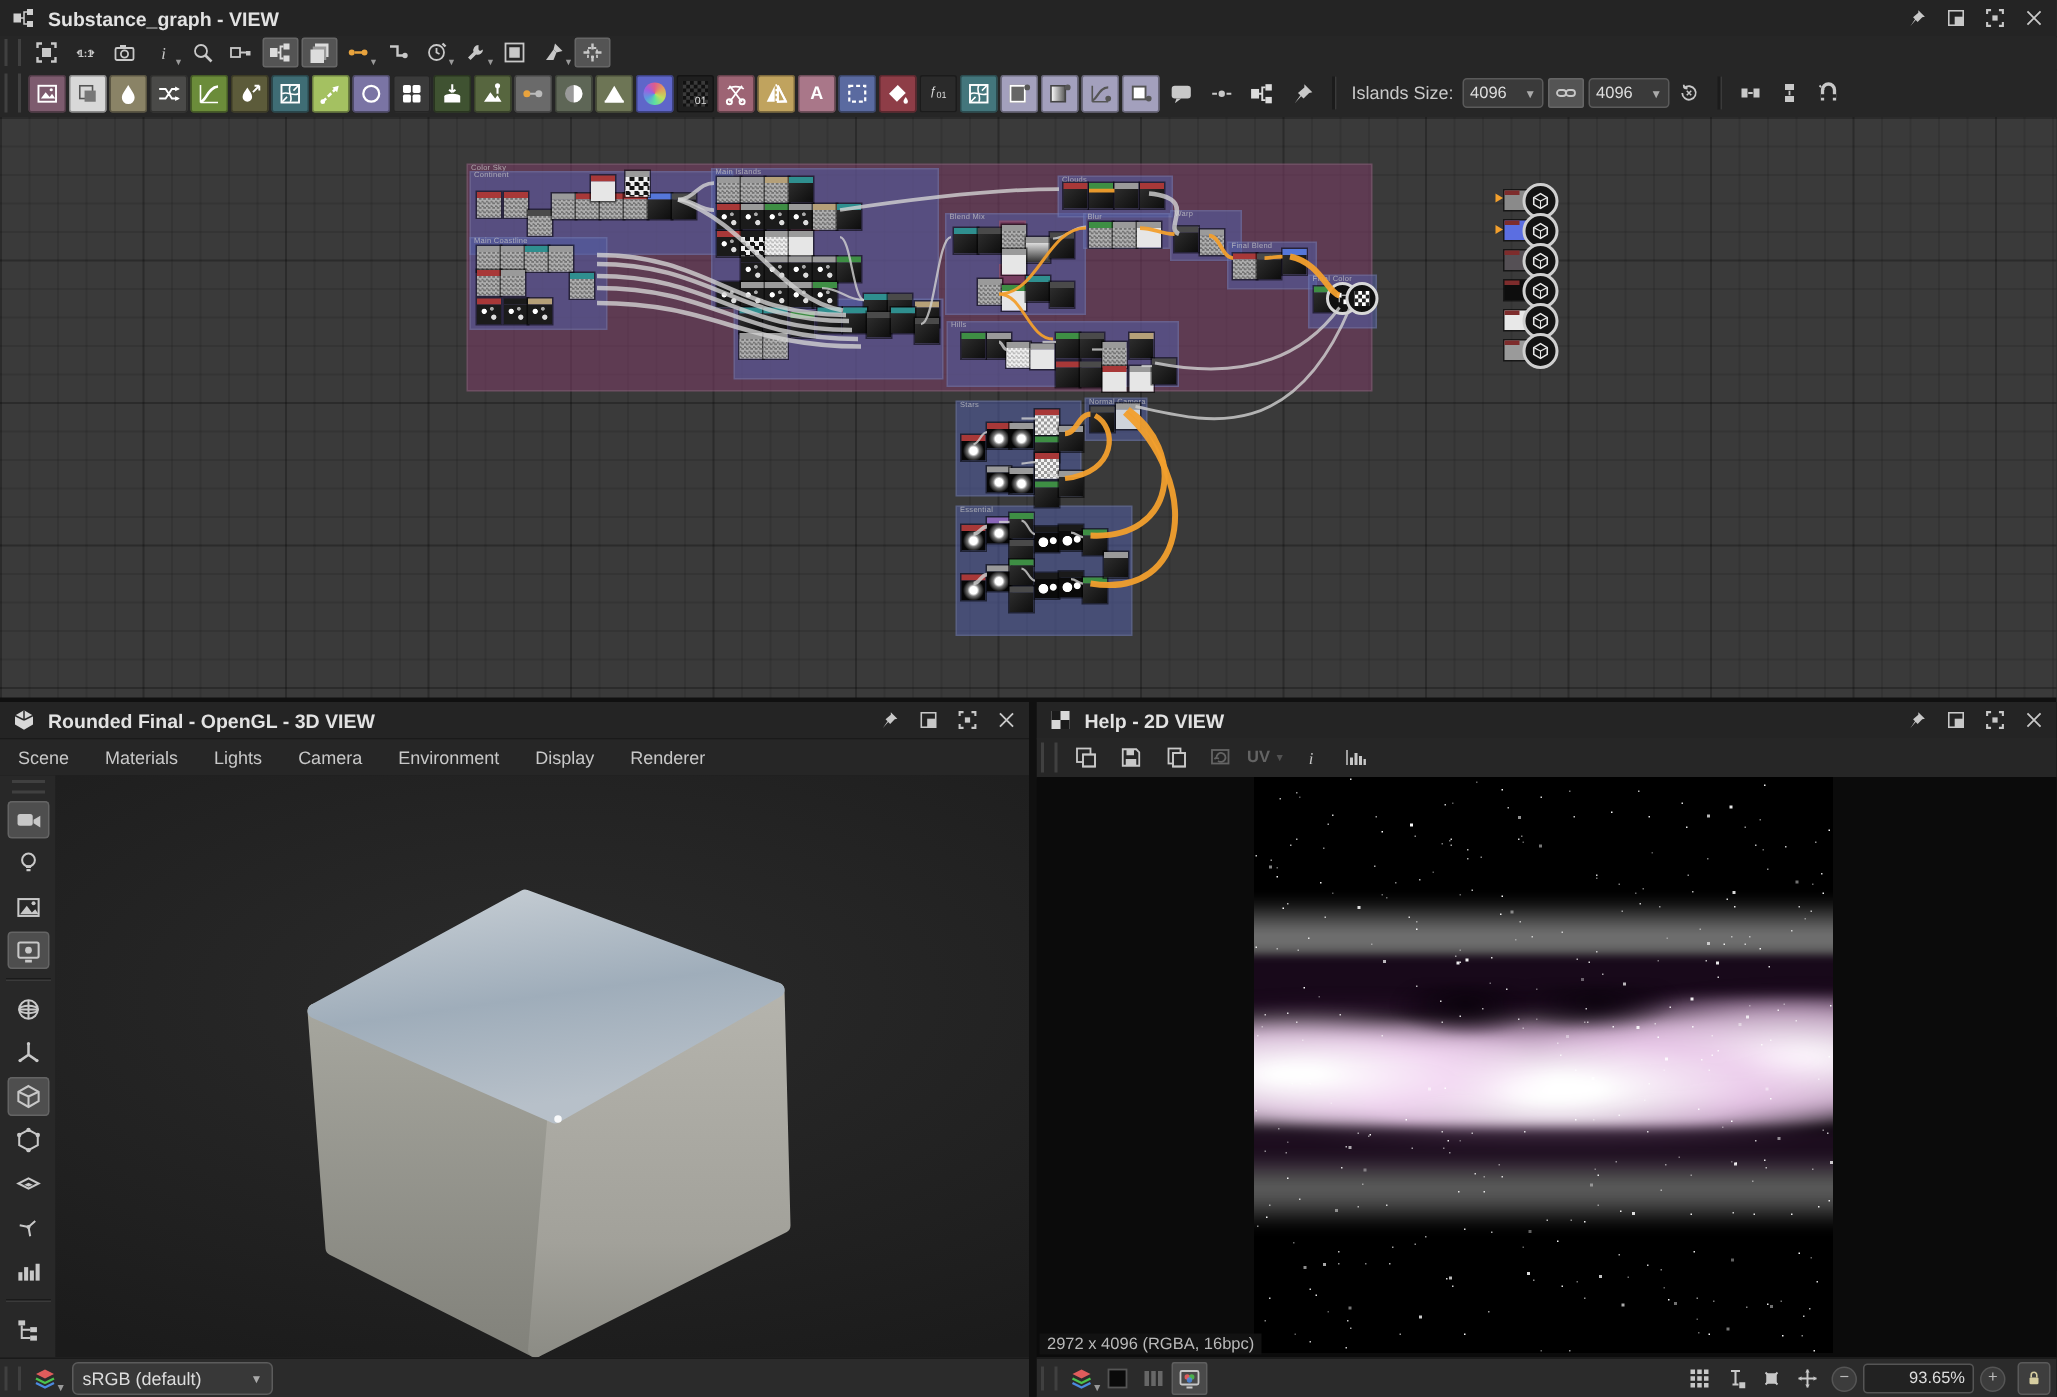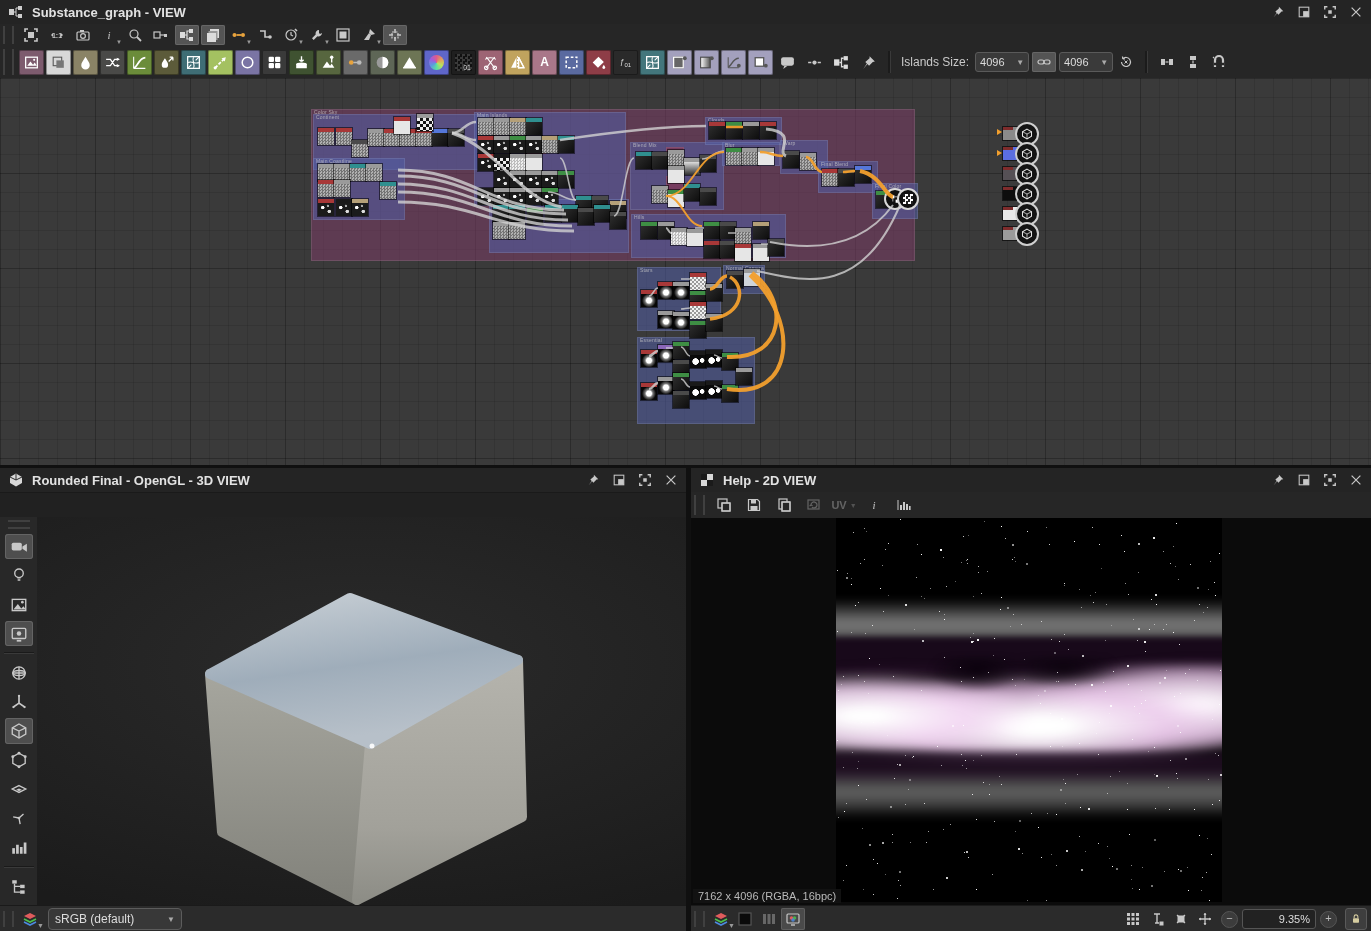--- a/index.html
+++ b/index.html
@@ -1169,20 +1169,29 @@
             <rect x="6" y="6" width="4" height="4" fill="#c8c8c8" stroke="none"></rect>
           </svg>
         </span>
         <span class="winbtn">
           <svg viewBox="0 0 16 16" fill="none" stroke="#c8c8c8" stroke-width="1.2">
             <path d="M3 3l10 10M13 3L3 13" stroke-width="1.4"></path>
           </svg>
         </span>
       </span>
   </div>
+  <div class="menubar" id="menu3d">
+      <span class="menu-item">Scene</span>
+      <span class="menu-item">Materials</span>
+      <span class="menu-item">Lights</span>
+      <span class="menu-item">Camera</span>
+      <span class="menu-item">Environment</span>
+      <span class="menu-item">Display</span>
+      <span class="menu-item">Renderer</span>
+    </div>
 </div>
 <div id="side3d" class="abs">
     <div class="sgrip"></div>
     <div class="stool pressed">
       <svg viewBox="0 0 16 16" fill="none" stroke="#c8c8c8" stroke-width="1.2">
         <rect x="1.5" y="5" width="9" height="7" rx="1.5" fill="#c8c8c8" stroke="none"></rect>
         <path d="M11 8.5l4-2.5v7l-4-2.5z" fill="#c8c8c8" stroke="none"></path>
       </svg>
     </div>
     <div class="stool">
@@ -1745,21 +1754,21 @@
         <div style="position:absolute;left:35.1%;top:32.1%;width:2px;height:2px;background:#fff;opacity:0.92"></div>
         <div style="position:absolute;left:33.7%;top:86.7%;width:2px;height:2px;background:#fff;opacity:0.73"></div>
         <div style="position:absolute;left:22.8%;top:74.2%;width:1px;height:1px;background:#fff;opacity:0.77"></div>
         <div style="position:absolute;left:88.2%;top:66.3%;width:1px;height:1px;background:#fff;opacity:0.90"></div>
         <div style="position:absolute;left:58.7%;top:67.9%;width:1px;height:1px;background:#fff;opacity:0.38"></div>
         <div style="position:absolute;left:98.3%;top:20.0%;width:1px;height:1px;background:#fff;opacity:0.94"></div>
         <div style="position:absolute;left:38.3%;top:0.7%;width:1px;height:1px;background:#fff;opacity:0.39"></div>
         <div style="position:absolute;left:0.6%;top:44.9%;width:1px;height:1px;background:#fff;opacity:0.55"></div>
       </div>
   </div>
-  <div class="info2d">7162 x 4096 (RGBA, 16bpc)</div>
+  <div class="info2d">2972 x 4096 (RGBA, 16bpc)</div>
 </div>
 <div id="status2d" class="statusbar abs">
   <div class="grip" style="height:16px"></div>
   <span id="s2d-left" style="display:flex;align-items:center">
       <span class="sicon">
         <svg viewBox="0 0 16 16" fill="none" stroke="#c8c8c8" stroke-width="1.2">
           <path d="M8 2l6 3-6 3-6-3z" fill="#e05c5c" stroke="none"></path>
           <path d="M2 8l6 3 6-3" stroke="#4cc24c" stroke-width="1.6"></path>
           <path d="M2 11l6 3 6-3" stroke="#4c8ae0" stroke-width="1.6"></path>
         </svg>
@@ -1817,21 +1826,21 @@
         </svg>
       </span>
       <span class="sicon">
         <svg viewBox="0 0 16 16" fill="none" stroke="#c8c8c8" stroke-width="1.2">
           <path d="M8 2v12M2 8h12" stroke-width="1.3"></path>
           <path d="M8 2l-1.5 2h3zM8 14l-1.5-2h3zM2 8l2-1.5v3zM14 8l-2-1.5v3z" fill="#c8c8c8" stroke="none"></path>
         </svg>
       </span>
     </span>
   <span class="roundbtn">−</span>
-  <span class="zoomfield">9.35%</span>
+  <span class="zoomfield">93.65%</span>
   <span class="roundbtn">+</span>
   <span class="lockbtn">
     <svg viewBox="0 0 16 16" width="12" height="12">
         <rect x="4" y="7" width="8" height="6" rx="1" fill="#d6cda0"></rect>
         <path d="M5.5 7V5a2.5 2.5 0 0 1 5 0v2" stroke="#d6cda0" stroke-width="1.4" fill="none"></path>
       </svg>
   </span>
 </div>
 
 <div class="vsplit abs"></div>

